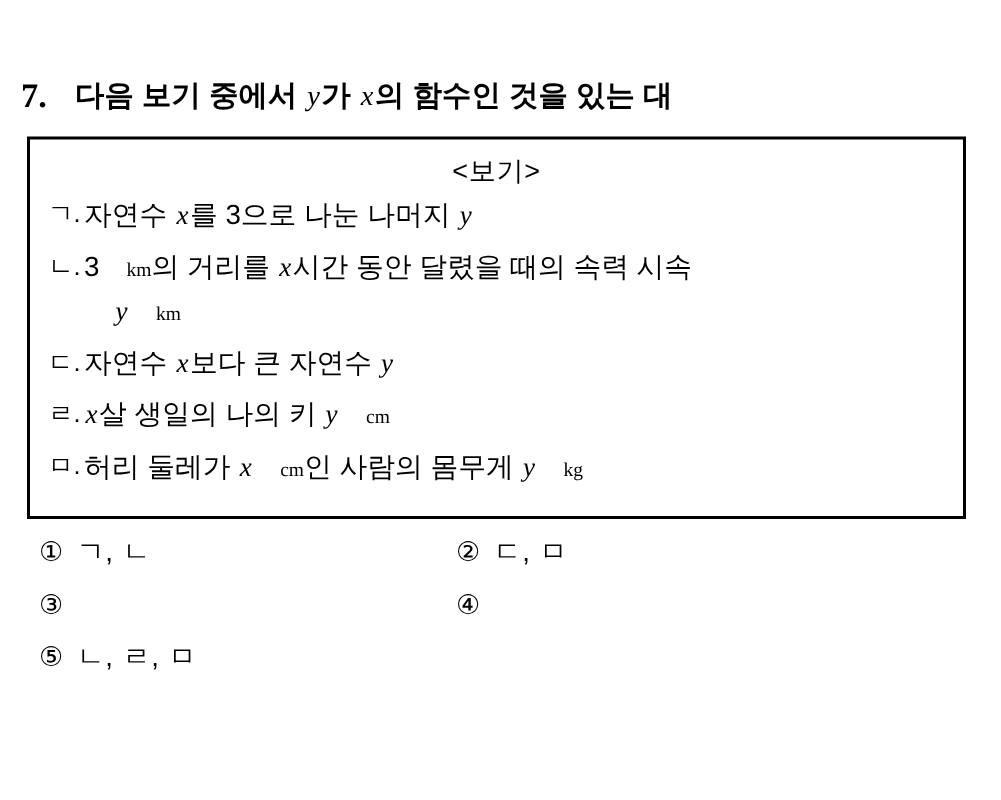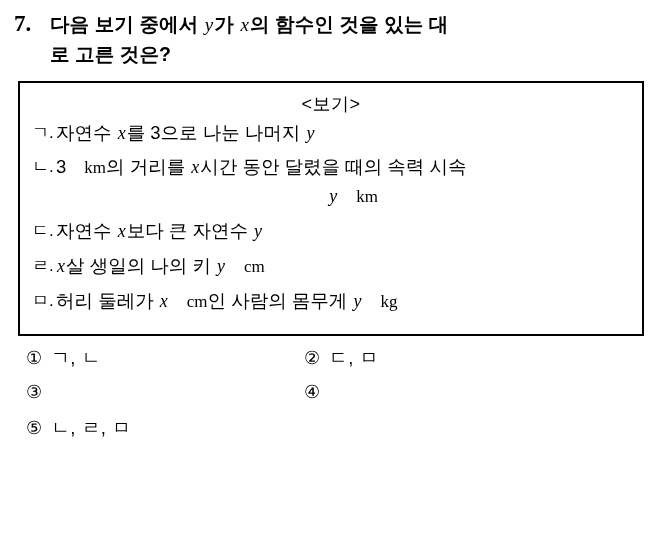--- a/index.html
+++ b/index.html
@@ -38,20 +38,21 @@
     width: 36px;
     padding-top: 2px;
   }
   .q-text {
     font-family: "Liberation Sans", sans-serif;
     font-weight: bold;
     font-size: 19.5px;
     line-height: 1.52;
     margin-left: 36px;
     letter-spacing: 0.1px;
+    margin-top: 40px;
   }
   .mi {
     font-family: "Liberation Serif", serif;
     font-style: italic;
     font-weight: normal;
     font-size: 19px;
     padding: 0 1px;
   }
   .q-text .mi { font-size: 19px; }
 
@@ -84,27 +85,26 @@
     font-family: "Liberation Sans", sans-serif;
     font-size: 17px;
     padding-top: 1px;
   }
   .item-body {
     flex: 1 1 auto;
   }
   .item-body .mi { font-size: 18px; }
   .unit {
     font-family: "Liberation Serif", serif;
-    font-size: 17px;
+    font-size: 13px;
     padding-left: 18px;
   }
   .line2 {
     display: block;
     padding-left: 20px;
-    text-align: center;
   }
 
   
   .answers {
     margin: 10px 6px 0 12px;
   }
   .ans-row {
     display: flex;
     margin-bottom: 11px;
   }
@@ -125,21 +125,20 @@
 </style>
 </head>
 <body>
 
 <div class="page">
 
   <div class="question-head">
     <span class="q-number">7.</span>
     <div class="q-text">
       <span>다음 보기 중에서 </span><span class="mi">y</span><span>가 </span><span class="mi">x</span><span>의 함수인 것을 있는 대</span>
-      <div>로 고른 것은?</div>
     </div>
     <div style="clear:both"></div>
   </div>
 
   <div class="box">
     <div class="box-title">&lt;보기&gt;</div>
 
     <div class="item">
       <span class="item-label">ㄱ.</span>
       <span class="item-body"><span>자연수 </span><span class="mi">x</span><span>를 3으로 나눈 나머지 </span><span class="mi">y</span></span>

